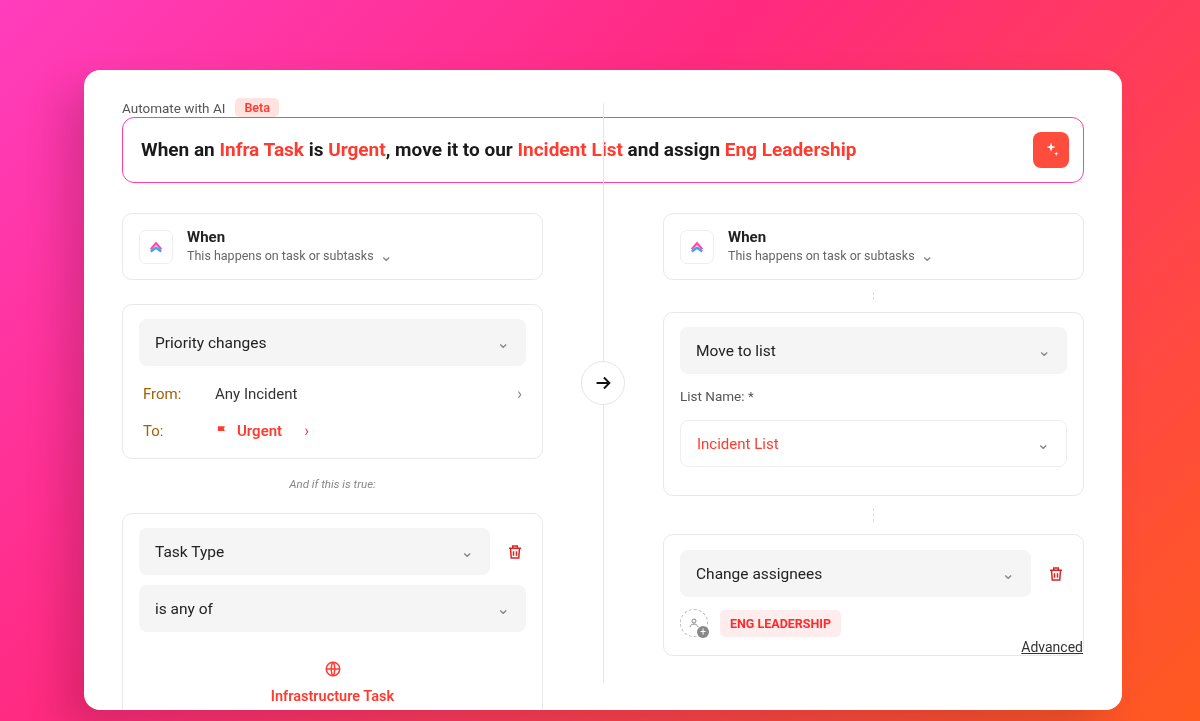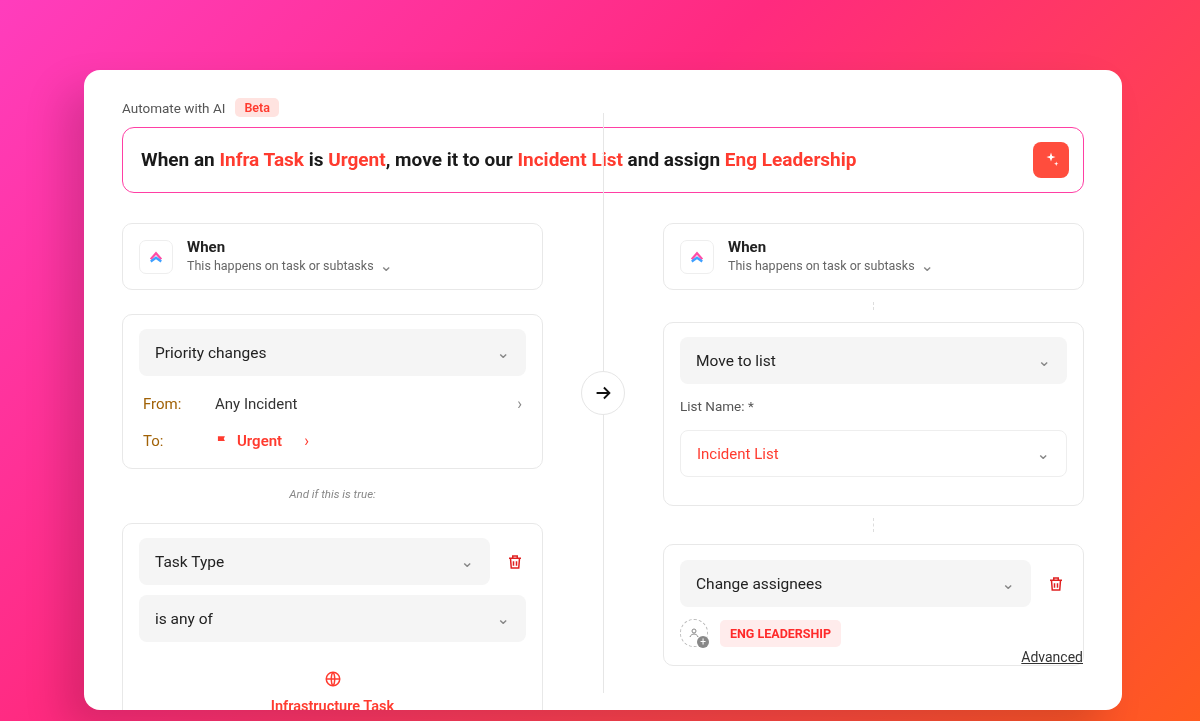--- a/index.html
+++ b/index.html
@@ -25,21 +25,21 @@
     box-shadow: -20px 20px 40px rgba(0,0,0,0.15);
     padding: 28px 38px 0 38px;
     overflow: hidden;
   }
   .top-label {
     font-size: 13.5px;
     color: #555;
     display: flex;
     align-items: center;
     gap: 10px;
-    margin-bottom: 10px;
+    margin-bottom: 0;
   }
   .beta {
     background: #ffe3e0;
     color: #ff3b2f;
     font-size: 12.5px;
     font-weight: 600;
     padding: 2px 9px;
     border-radius: 5px;
   }
   .prompt-row {

